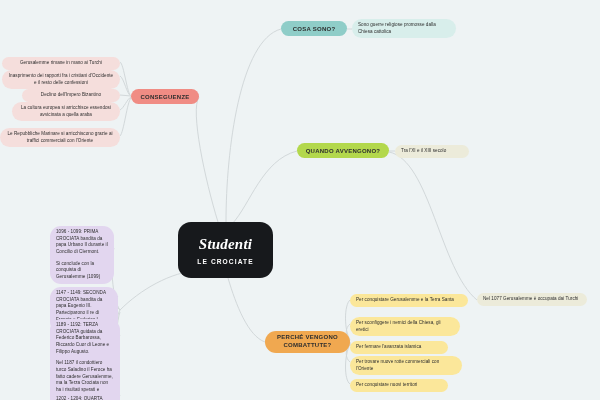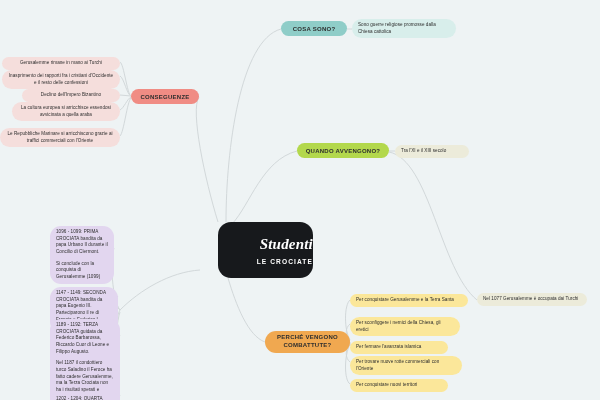--- a/index.html
+++ b/index.html
@@ -31,24 +31,23 @@
   }
   
   #center-node {
     position: absolute;
     left: 178px; top: 222px;
     width: 95px; height: 56px;
     background: #17191c;
     border-radius: 13px;
     display: flex;
     flex-direction: column;
-    align-items: flex-end;
+    align-items: center;
     justify-content: center;
     gap: 5px;
-    margin-left: 40px;
   }
   #center-logo {
     font-family: "Liberation Serif", serif;
     font-style: italic;
     font-weight: bold;
     font-size: 15px;
     color: #ffffff;
     letter-spacing: 0.2px;
   }
   #center-sub {

